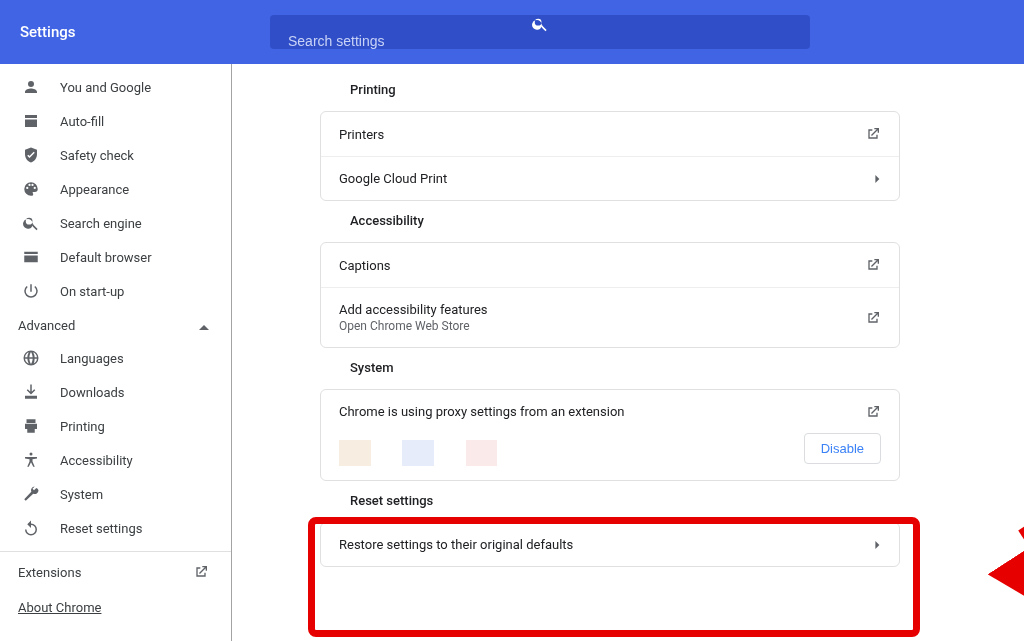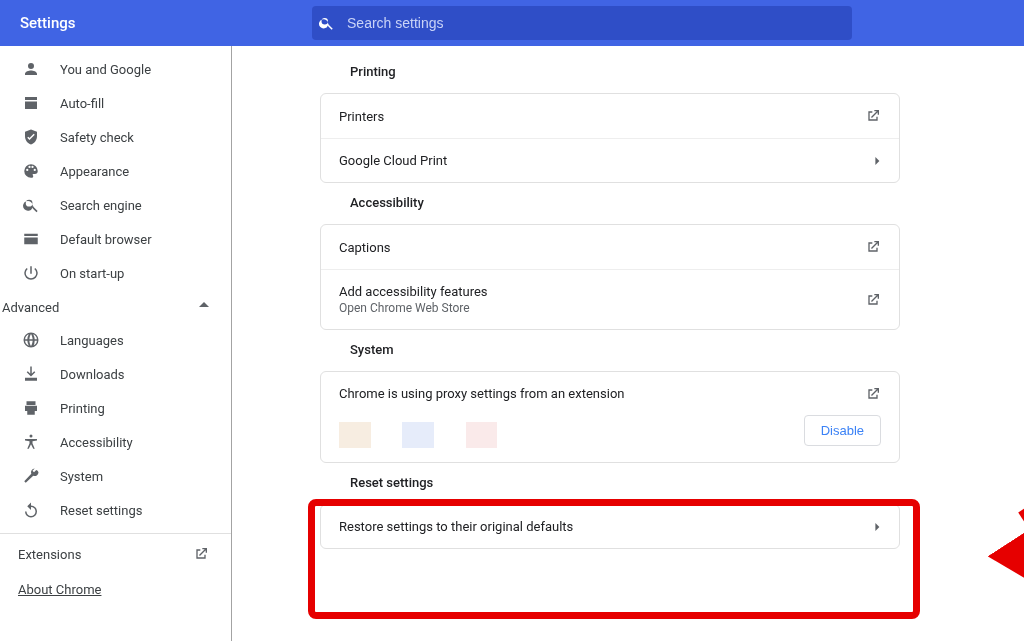--- a/index.html
+++ b/index.html
@@ -1,39 +1,40 @@
 <!DOCTYPE html>
 <html><head>
 <meta charset="utf-8">
 <style>
 * { box-sizing: border-box; margin: 0; padding: 0; }
 body { font-family: "Segoe UI", Roboto, Arial, sans-serif; background: #fff; color: #202124; width: 1024px; height: 641px; overflow: hidden; }
 
 .header {
   background: #4064e4;
-  height: 46px;
+  height: 64px;
   display: flex;
   align-items: center;
 }
 .header-title {
   color: #fff;
   font-size: 15px;
   font-weight: 500;
   padding-left: 20px;
   width: 200px;
 }
 .search-wrap {
-  margin-left: 112px;
+  margin-left: 70px;
   background: #2f4ec7;
   border-radius: 4px;
   height: 34px;
   width: 540px;
   display: flex;
   align-items: center;
-  padding: 0 6px;
+  padding: 0 12px;
+  flex-direction: column;
 }
 .search-wrap svg { fill: #fff; width: 18px; height: 18px; }
 .search-input {
   background: transparent;
   border: none;
   outline: none;
   color: #fff;
   font-size: 14px;
   margin-left: 12px;
   width: 100%;
@@ -55,23 +56,23 @@
   height: 34px;
   padding-left: 22px;
   cursor: pointer;
   color: #5f6368;
   font-size: 13px;
 }
 .nav-icon { width: 18px; height: 18px; flex: 0 0 18px; fill: #5f6368; margin-right: 20px; }
 .nav-label { color: #3c4043; }
 .advanced-row {
   display: flex;
-  align-items: flex-start;
+  align-items: flex-end;
   justify-content: space-between;
-  padding: 10px 22px 8px 2px;
+  padding: 10px 22px 8px 18px;
   cursor: pointer;
   font-size: 13px;
   color: #3c4043;
 }
 .advanced-row .chev { width: 10px; height: 10px; fill: #5f6368; }
 .sidebar-divider { height: 1px; background: #e0e0e0; margin-top: 6px; }
 .ext-row {
   display: flex;
   align-items: center;
   justify-content: space-between;

